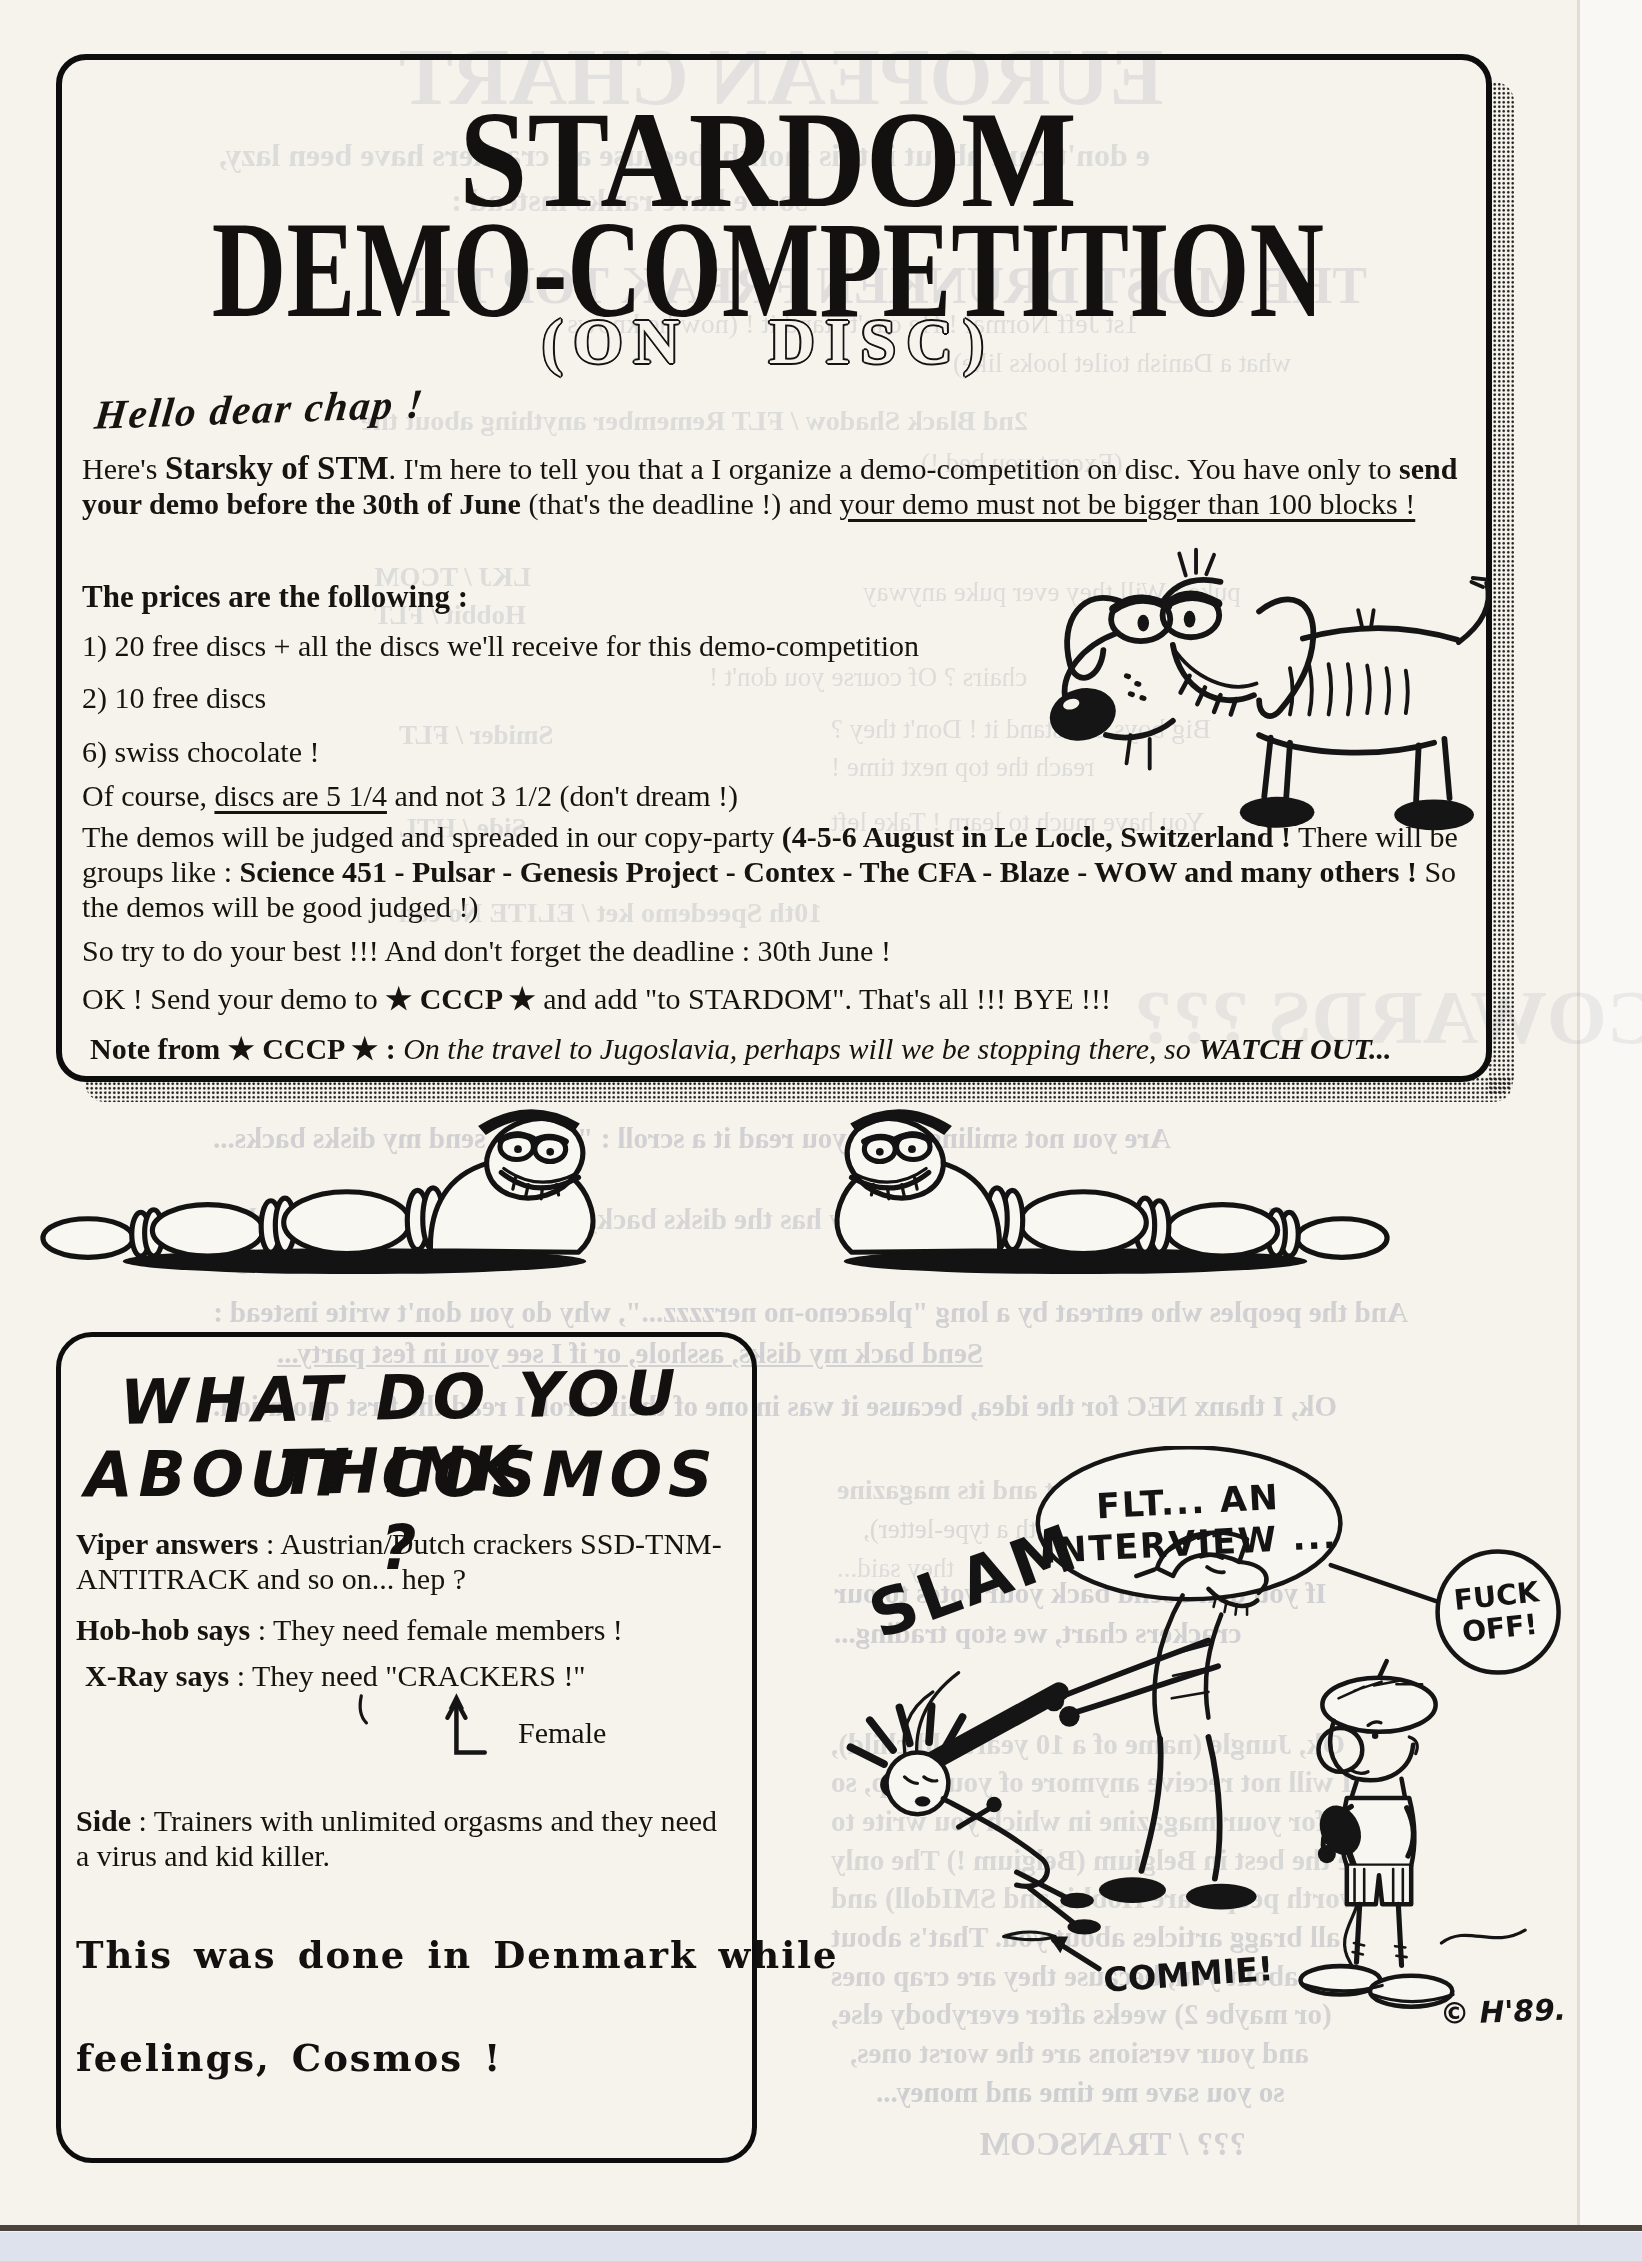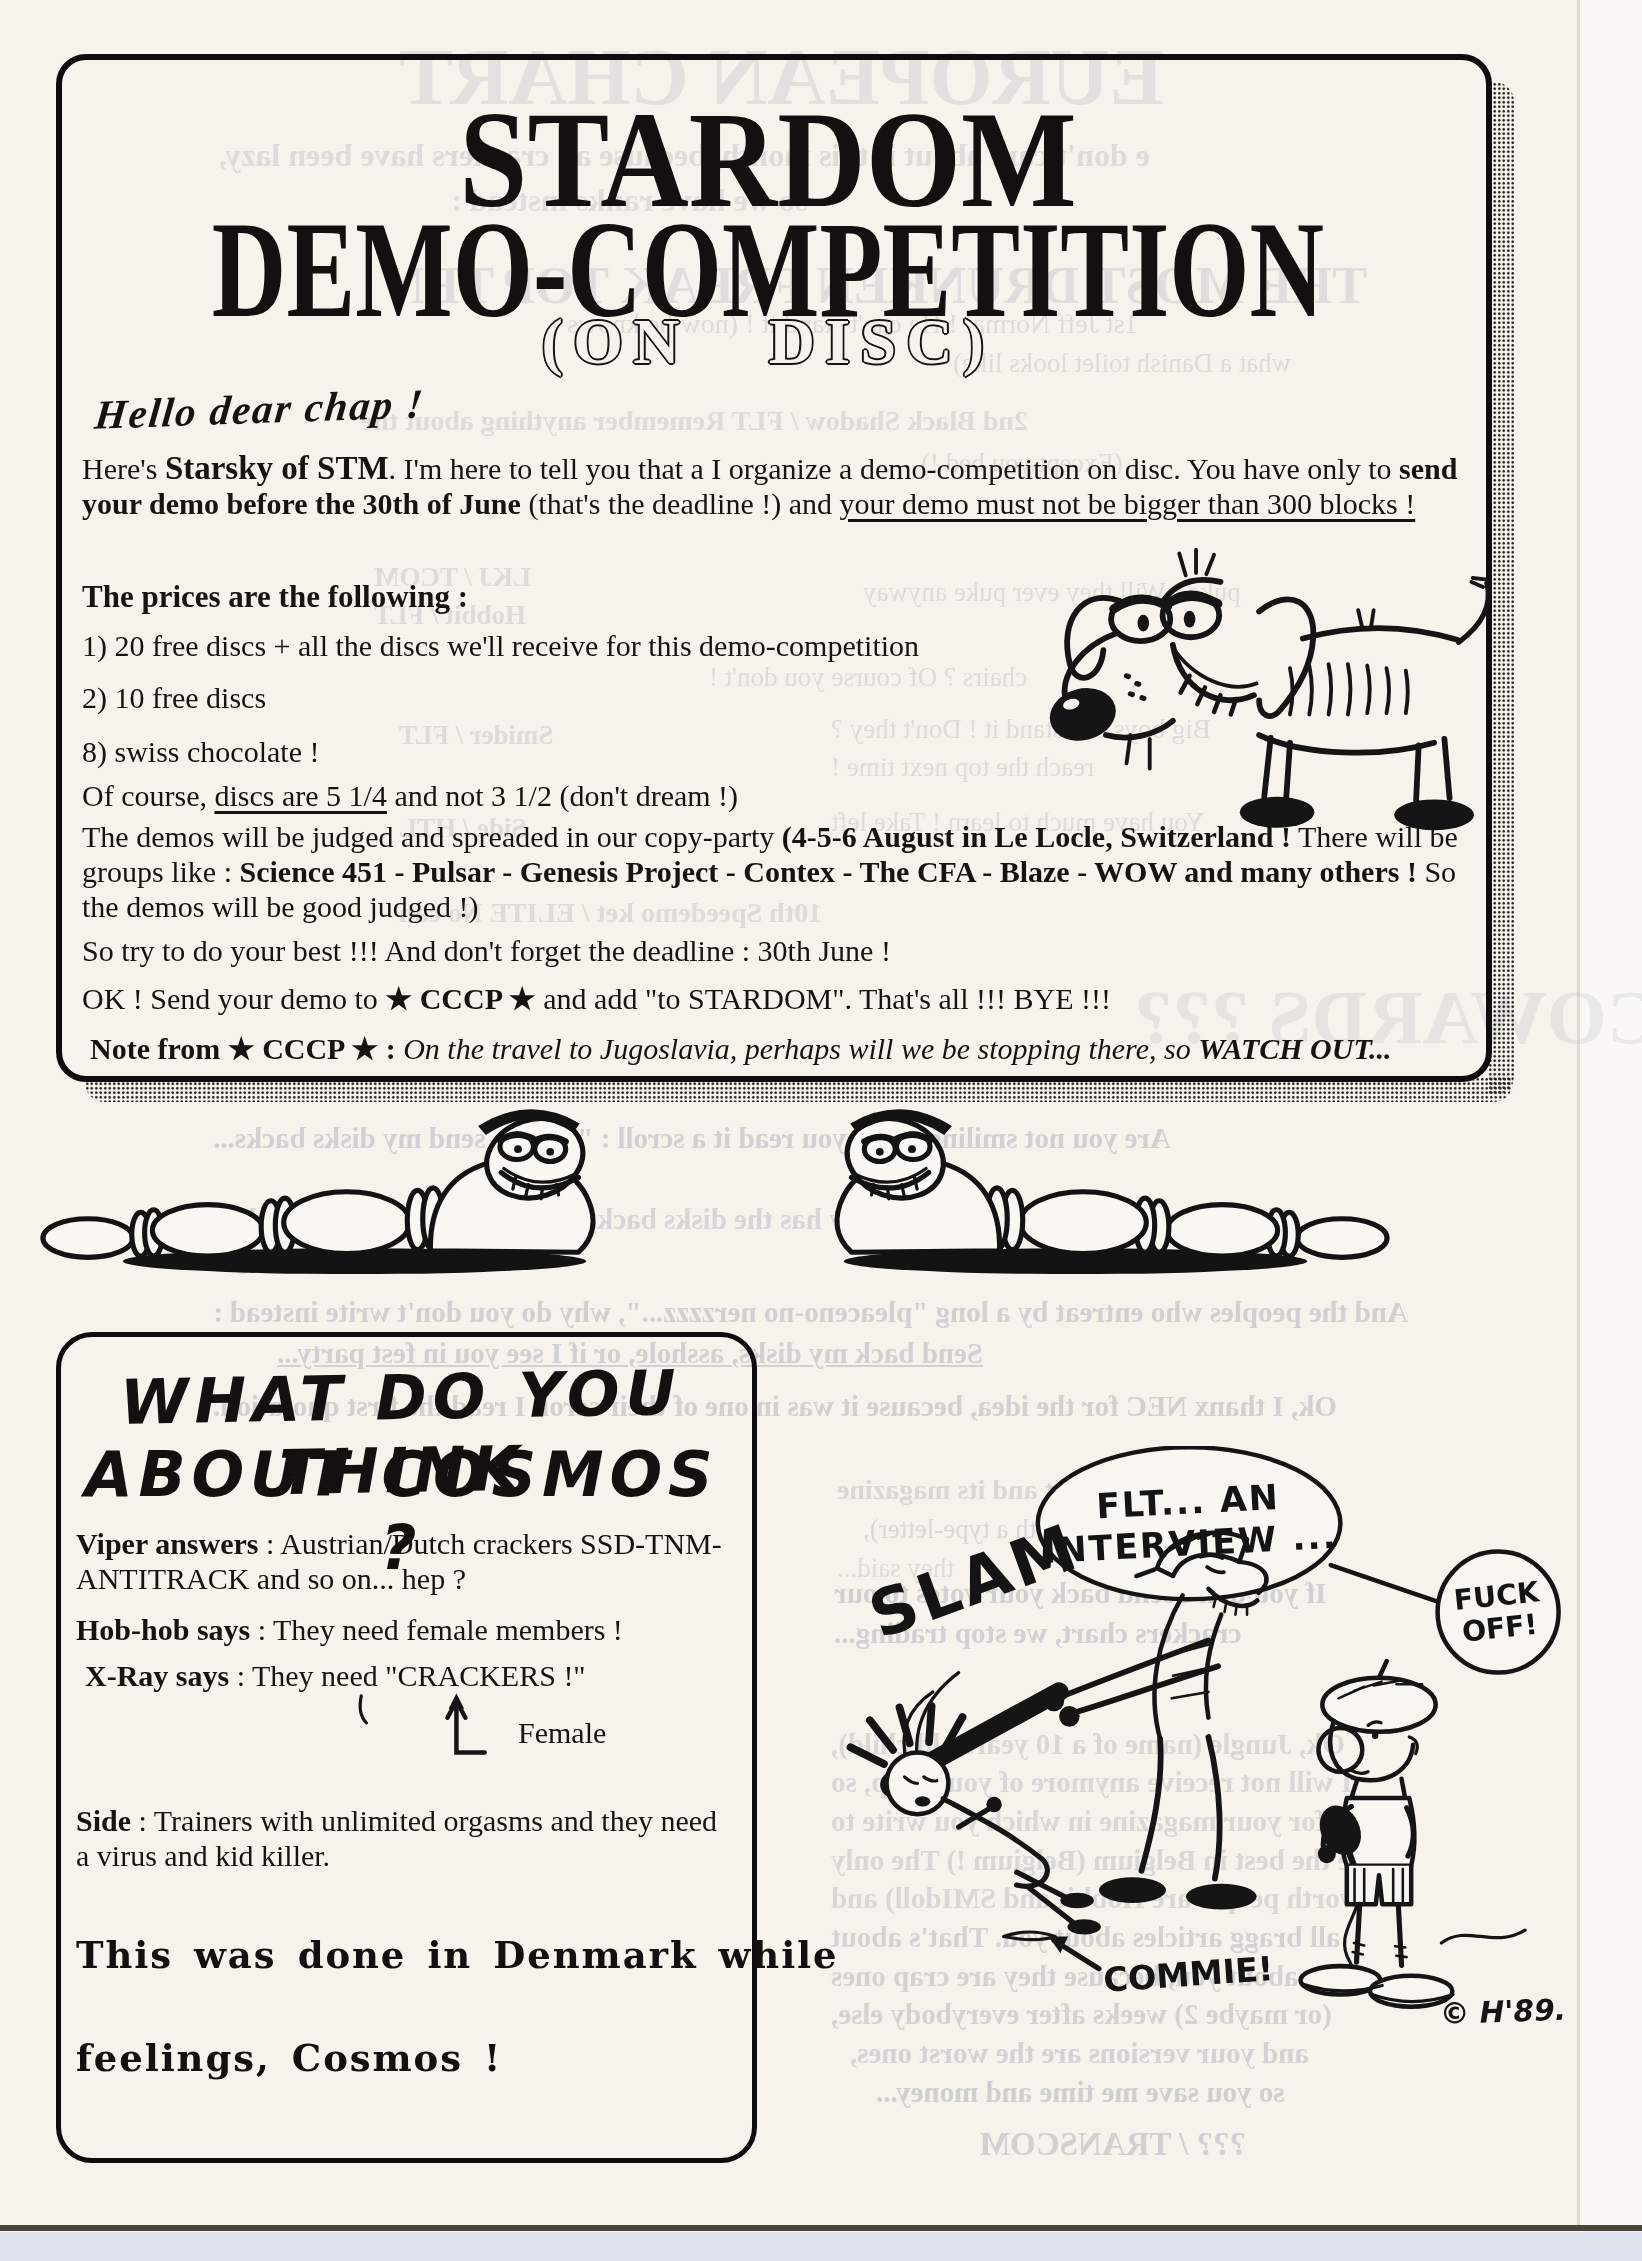--- a/index.html
+++ b/index.html
@@ -117,26 +117,26 @@
 
   <div class="halftone" id="shadow-right"></div>
   <div class="halftone" id="shadow-bottom"></div>
   <div class="frame" id="stardom-box"></div>
 
   <div class="txt headline" id="title1">STARDOM</div>
   <div class="txt headline" id="title2">DEMO-COMPETITION</div>
   <div class="txt" id="title3">(ON   DISC)</div>
 
   <div class="txt" id="greeting">Hello dear chap !</div>
-  <div class="txt serif" id="intro"><span>Here's </span><span class="b lg">Starsky of STM</span><span>. I'm here to tell you that a I organize a demo-competition on disc. You have only to </span><span class="b">send your demo before the 30th of June </span><span>(that's the deadline !) and </span><span class="u">your demo must not be bigger than 300 blocks !</span></div>
+  <div class="txt serif" id="intro"><span>Here's </span><span class="b lg">Starsky of STM</span><span>. I'm here to tell you that a I organize a demo-competition on disc. You have only to </span><span class="b">send your demo before the 30th of June </span><span>(that's the deadline !) and </span><span class="u">your demo must not be bigger than 100 blocks !</span></div>
 
   <div class="txt serif" id="prices-heading">The prices are the following :</div>
   <div class="txt serif" id="price-1">1) 20 free discs + all the discs we'll receive for this demo-competition</div>
   <div class="txt serif" id="price-2">2) 10 free discs</div>
-  <div class="txt serif" id="price-3">8) swiss chocolate !</div>
+  <div class="txt serif" id="price-3">6) swiss chocolate !</div>
 
   <div class="txt serif" id="of-course"><span>Of course, </span><span class="u">discs are 5  1/4</span><span>  and not  3  1/2  (don't dream !)</span></div>
   <div class="txt serif" id="judged"><span>The demos will be judged and spreaded in our copy-party </span><span class="b">(4-5-6 August in Le Locle, Switzerland !</span><span> There will be groups like : </span><span class="b">Science 451 - Pulsar - Genesis Project - Contex - The CFA - Blaze - WOW and many others !</span><span> So the demos will be good judged !)</span></div>
   <div class="txt serif" id="try-best">So try to do your best !!! And don't forget the deadline : 30th June !</div>
   <div class="txt serif" id="send-line"><span>OK ! Send your demo to </span><span class="b">★ CCCP ★</span><span>  and add "to STARDOM". That's all !!! BYE !!!</span></div>
   <div class="txt serif" id="note-line"><span class="b">Note from </span><span class="b">★ CCCP ★</span><span class="b"> : </span><span class="i">On the travel to Jugoslavia, perhaps will we be stopping there, so </span><span class="b i">WATCH OUT...</span></div>
 
   <svg class="cartoon" id="dog-svg" viewBox="0 0 840 460">
     <g stroke="#151515" stroke-width="9" fill="none" stroke-linecap="round" stroke-linejoin="round">
       <path d="M338 52 l-10 -34 M354 48 l0 -36 M370 50 l12 -30" stroke-width="6"></path>

